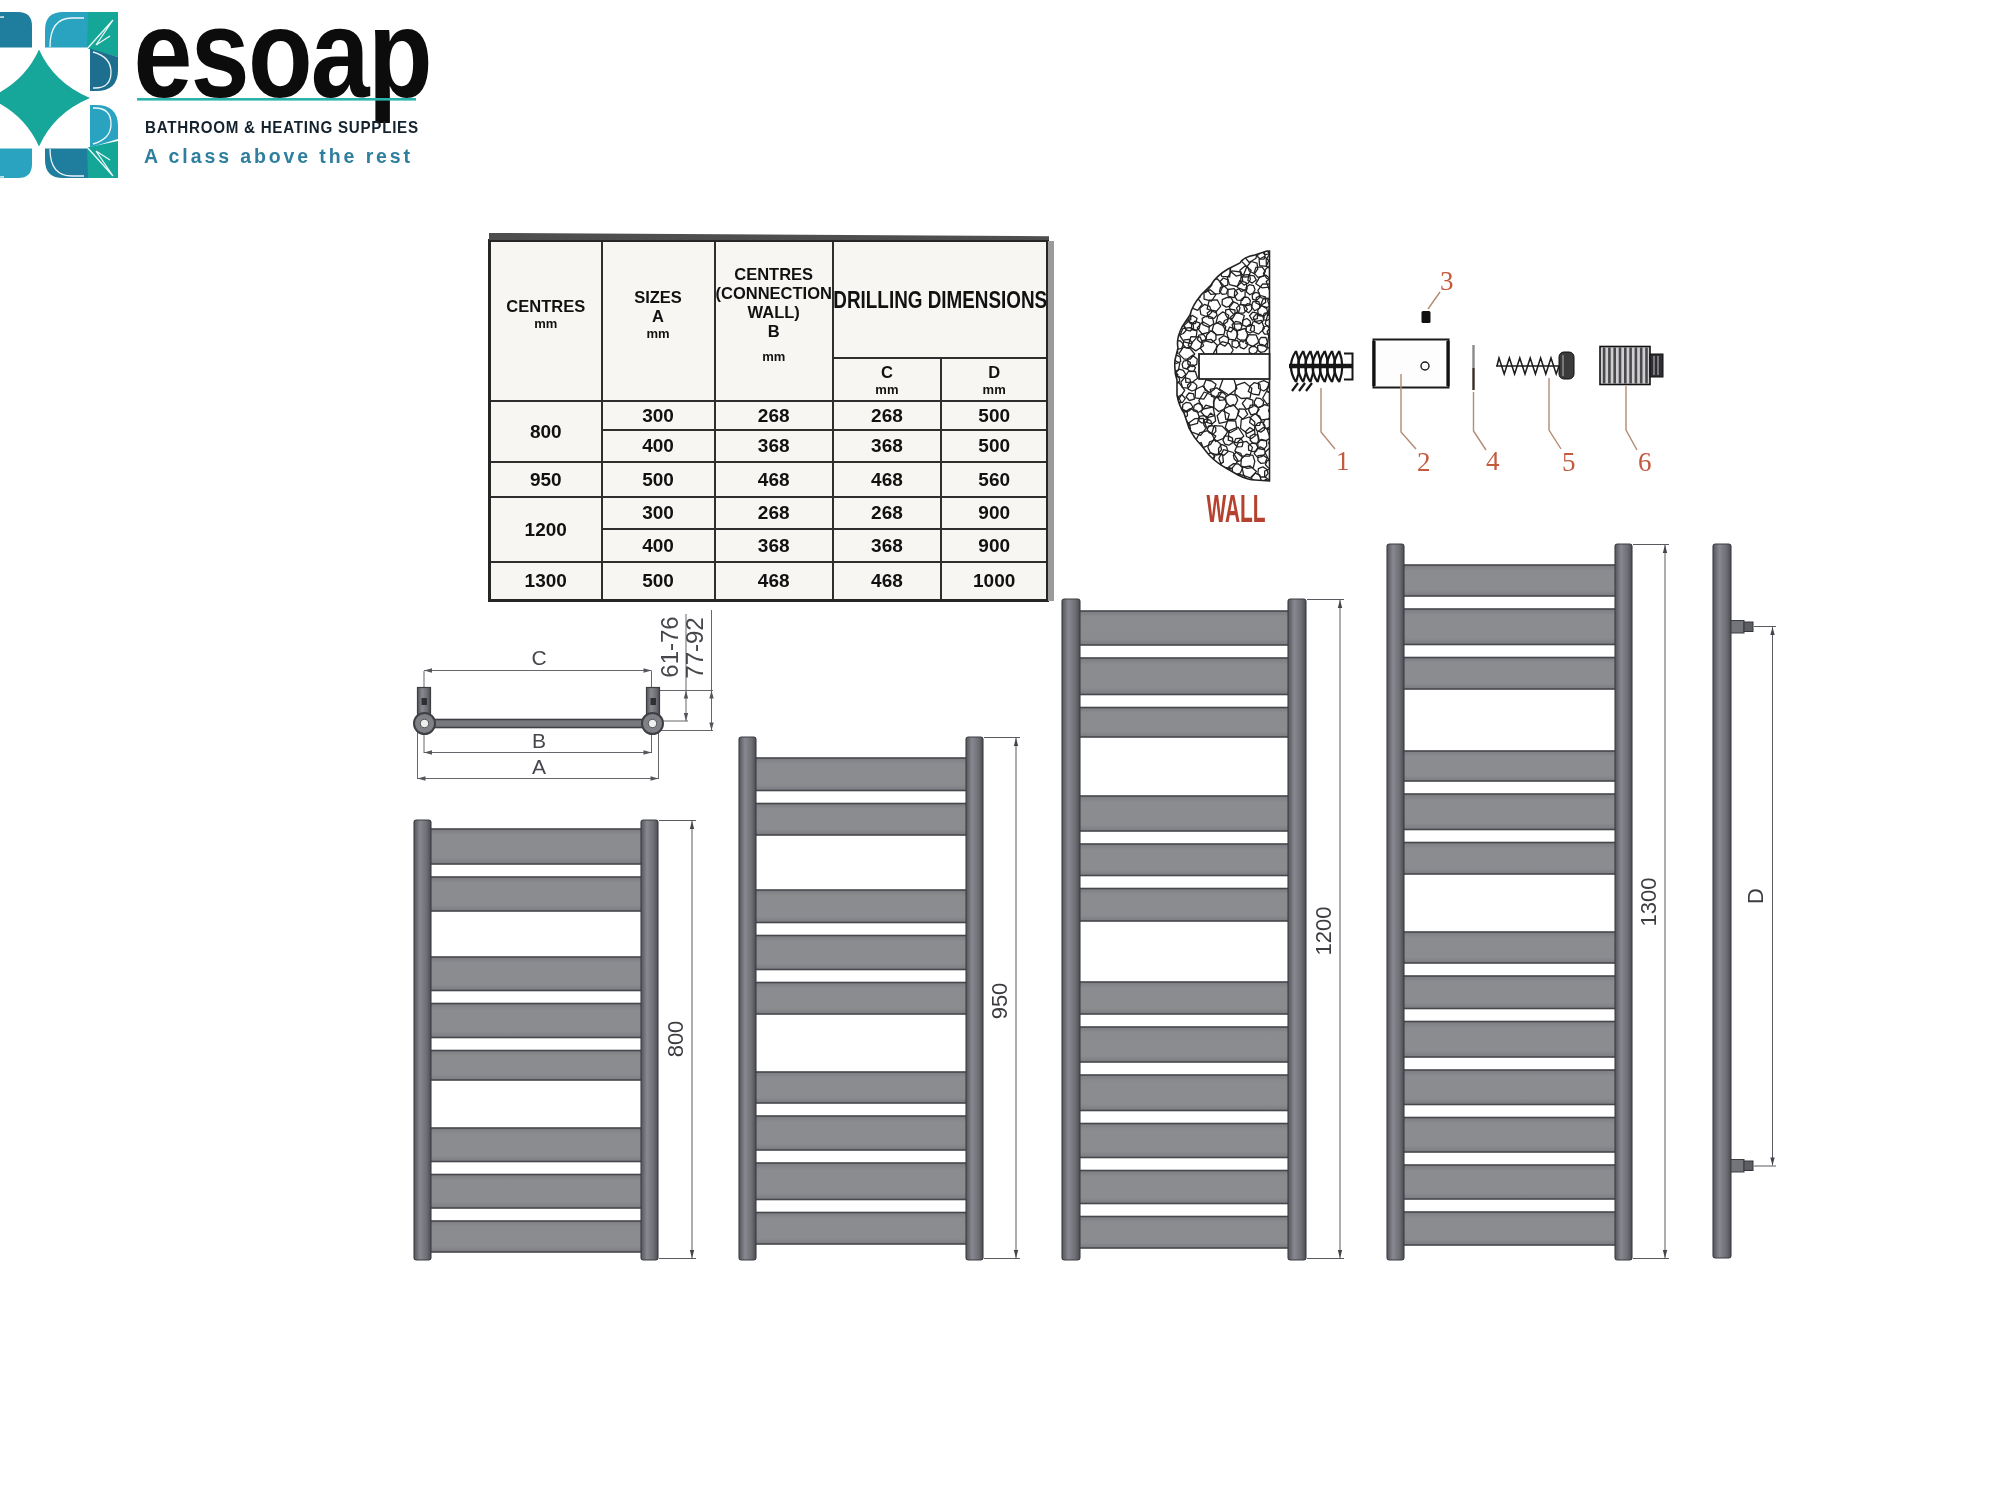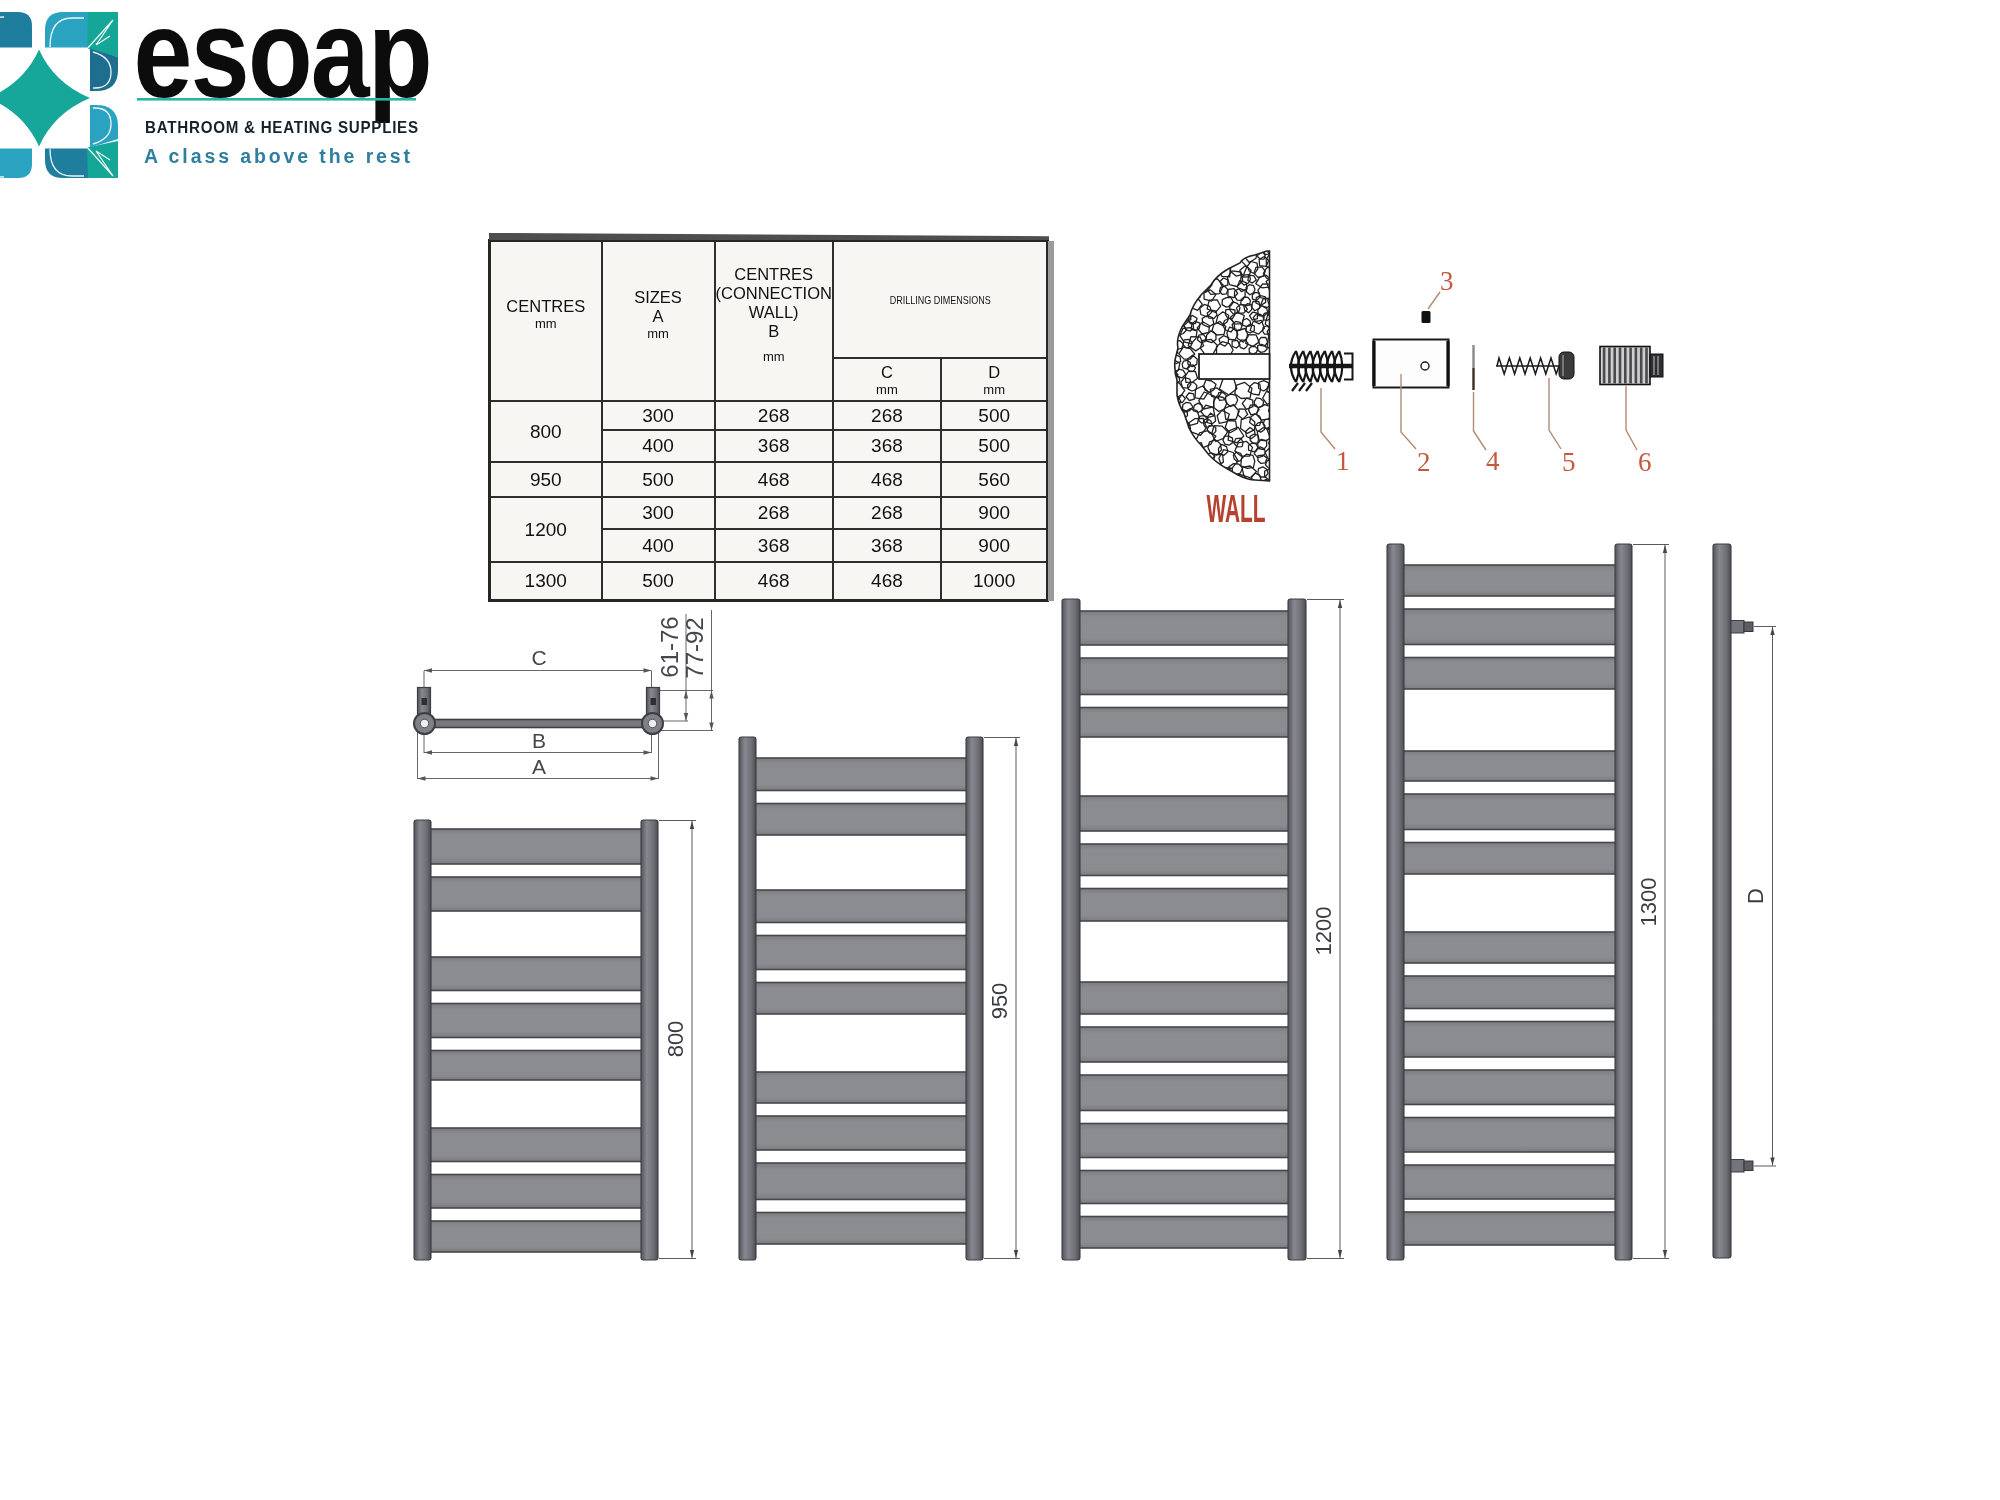--- a/index.html
+++ b/index.html
@@ -5,29 +5,29 @@
   body { width:2000px; height:1500px; background:#ffffff; position:relative;
          font-family:"Liberation Sans", sans-serif; overflow:hidden; }
   .abs { position:absolute; }
   .tblwrap { position:absolute; left:488px; top:233px; }
   .tshadow { position:absolute; left:1px; top:0px; width:560px; height:7px; background:#4e4e4e;
              clip-path:polygon(0 0, 100% 45%, 100% 100%, 0 100%); }
   .rshadow { position:absolute; left:560px; top:8px; width:6px; height:360px; background:#9b9b9b; }
   table.spec { border-collapse:collapse; table-layout:fixed; margin-top:6px;
                background:#f7f6f3; color:#111; border:3px solid #262626; }
   table.spec td { border:2px solid #2e2e2e; text-align:center; vertical-align:middle;
-                  font-weight:normal; font-size:19px; padding:0; }
+                  font-weight:bold; font-size:19px; padding:0; }
   tr.hdr td { height:101px; padding-bottom:14px; }
   tr.hdr2 td { height:41px; }
   tr.d td { height:29px; }
   tr.r1 td { height:27px; } tr.r2 td { height:30px; } tr.r3 td { height:33px; }
   tr.r4 td { height:30px; } tr.r5 td { height:31px; } tr.r6 td { height:36px; }
   .h1 { font-size:16.5px; line-height:19px; }
   .h2 { font-size:13px; line-height:15px; }
-  table.spec td.dd { font-size:11px; position:relative; }
+  table.spec td.dd { font-size:23px; position:relative; }
   td.dd .sq { position:absolute; left:-60px; right:-60px; top:50%; transform:translateY(-50%) scaleX(0.82); text-align:center; white-space:nowrap; }
   td.bb { border-bottom-width:2px; }
 </style></head>
 <body>
 <svg class="abs" style="left:0;top:0" width="540" height="210" viewBox="0 0 540 210">
 <g>
 <path d="M -50 12 L 18 12 Q 32 12 32 26 L 32 47.5 L -50 47.5 Z" fill="#1f7e9e"></path>
 <path d="M 45 30 Q 45 12 63 12 L 90 12 L 90 47.5 L 45 47.5 Z" fill="#2aa3c0"></path>
 <path d="M 88 12 L 118 12 L 118 57 L 87 48.5 Z" fill="#14a697"></path>
 <path d="M 90 48.5 L 118 57 L 118 70 Q 118 91 96 91 L 90 91 Z" fill="#1d6e8f"></path>

